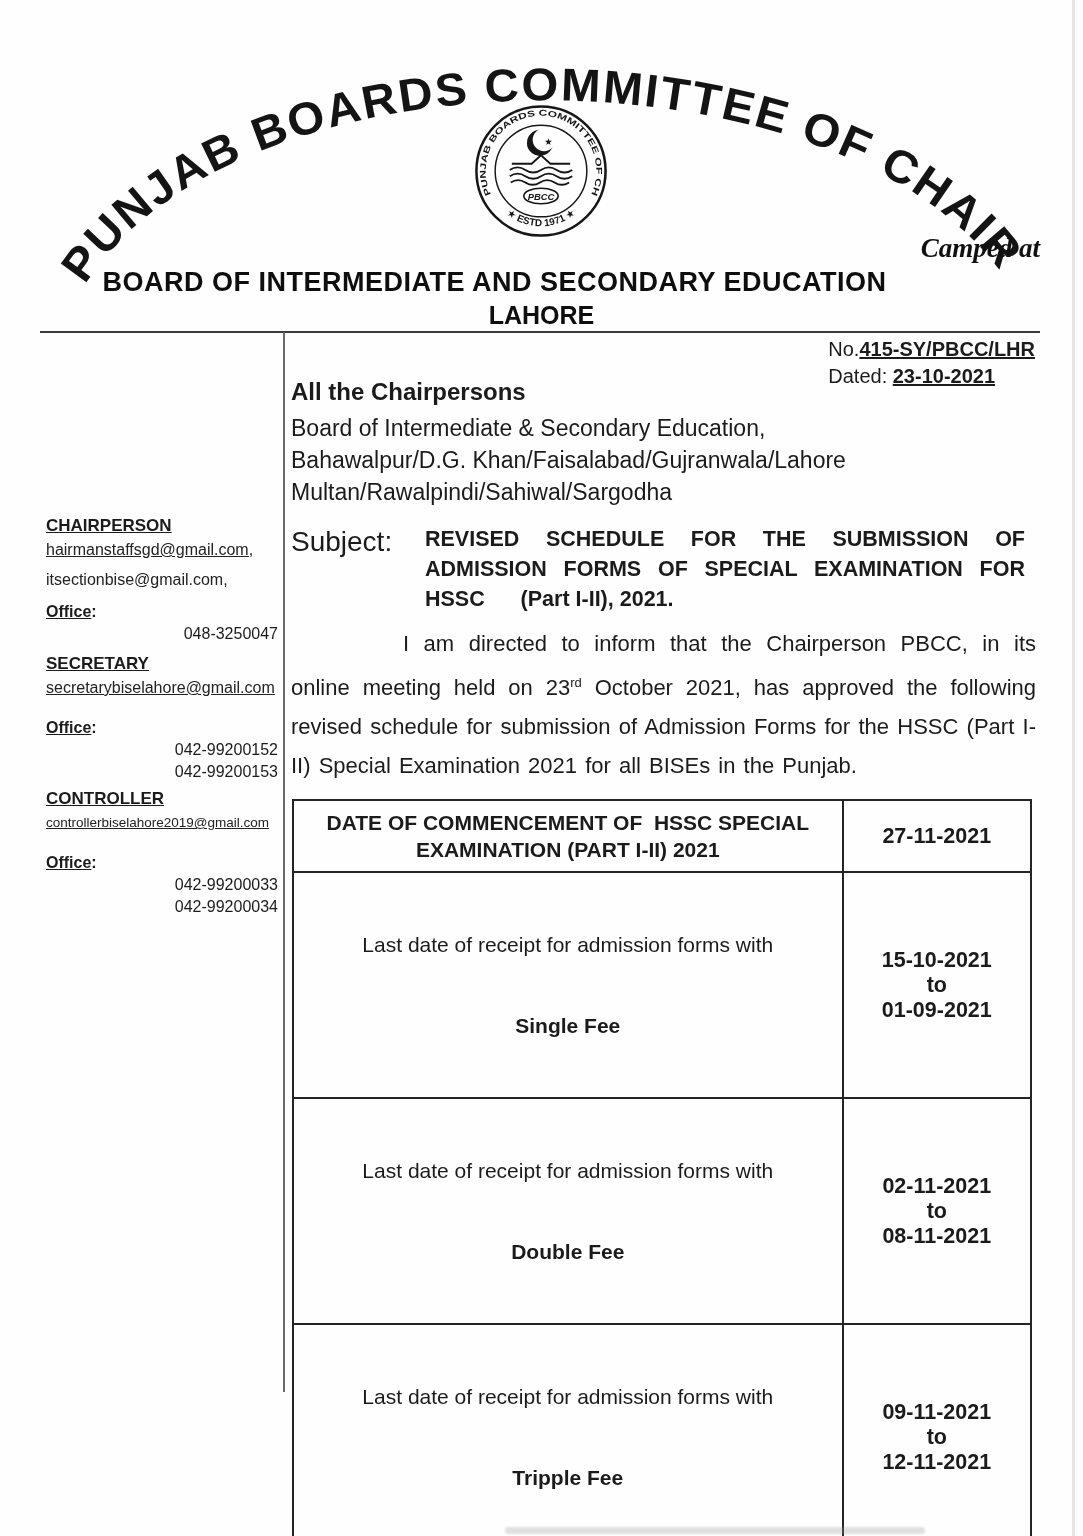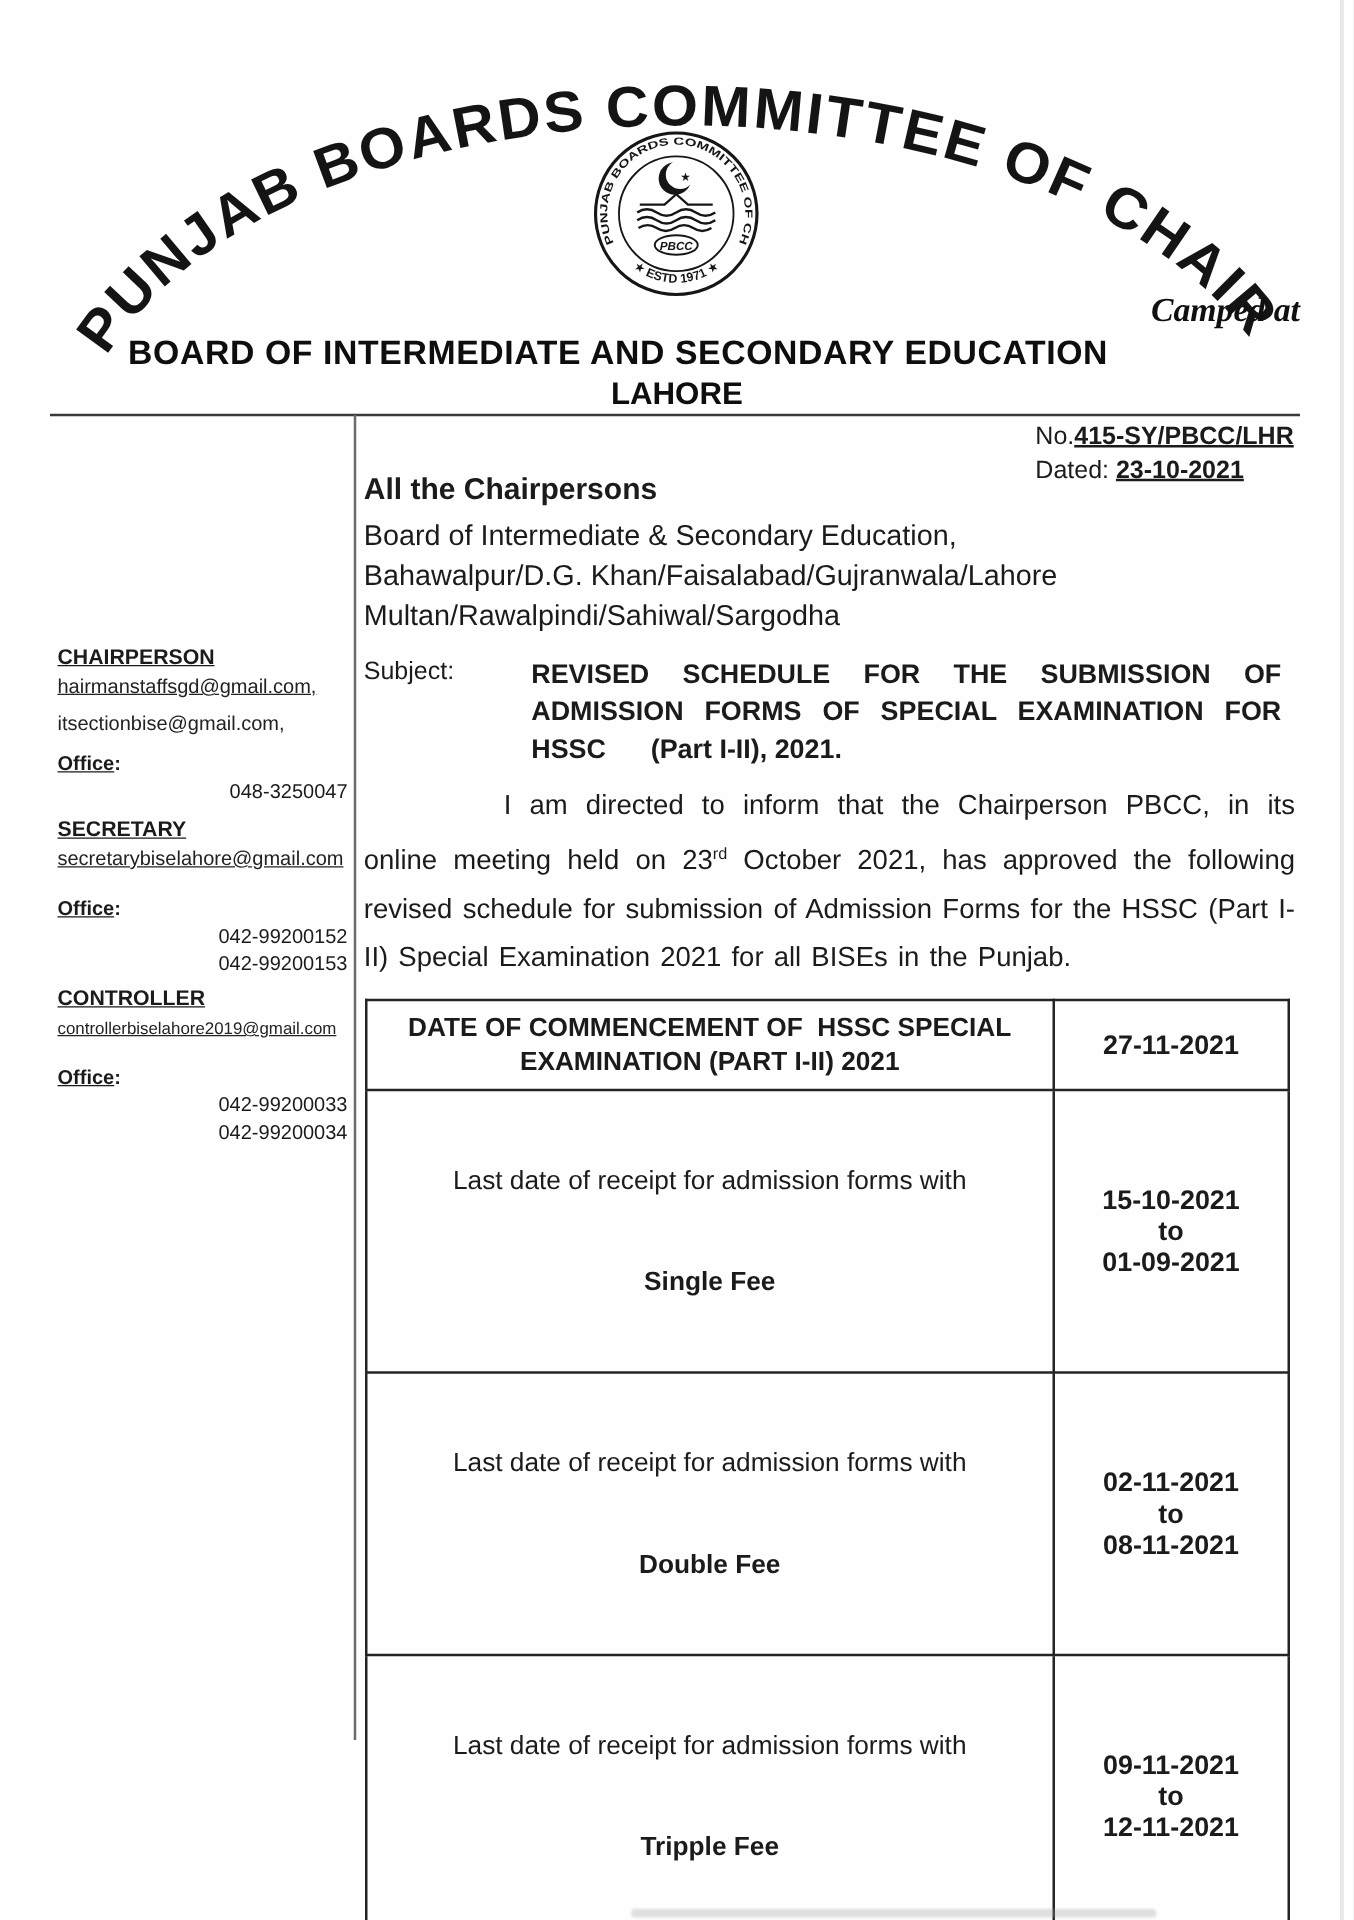--- a/index.html
+++ b/index.html
@@ -40,21 +40,21 @@
   .sb.s1{top:515px;}
   .sb.s2{top:653px;}
   .sb.s3{top:788px;}
   .sb.s3 .email{font-size:13.5px;}
   .sb .gap{height:8px;}
   
   .main{position:absolute;left:291px;top:376px;width:745px;}
   .addr .l1{font-weight:bold;font-size:24px;margin-bottom:4px;}
   .addr div{font-size:23px;line-height:32px;}
   .subject{display:flex;margin-top:16px;}
-  .subject .slabel{font-size:20px;width:134px;flex:none;padding-top:2px;}
+  .subject .slabel{font-size:28px;width:134px;flex:none;padding-top:2px;}
   .subject .stext{width:600px;font-weight:bold;font-size:21.5px;line-height:30px;}
   .subject .sline{white-space:pre-wrap;}
   .subject .sline.jl{text-align:justify;text-align-last:justify;}
   .bodypara{margin:10px 0 14px 0;font-size:22px;line-height:39px;text-align:justify;
     text-indent:112px;word-spacing:2px;}
   .bodypara sup{font-size:13px;}
   
   table.sched{border-collapse:collapse;width:740px;margin-left:1px;}
   table.sched td{border:2px solid #242424;vertical-align:middle;padding:4px 6px;}
   td.lbl{width:540px;text-align:center;font-size:21px;line-height:27px;white-space:pre-wrap;}

